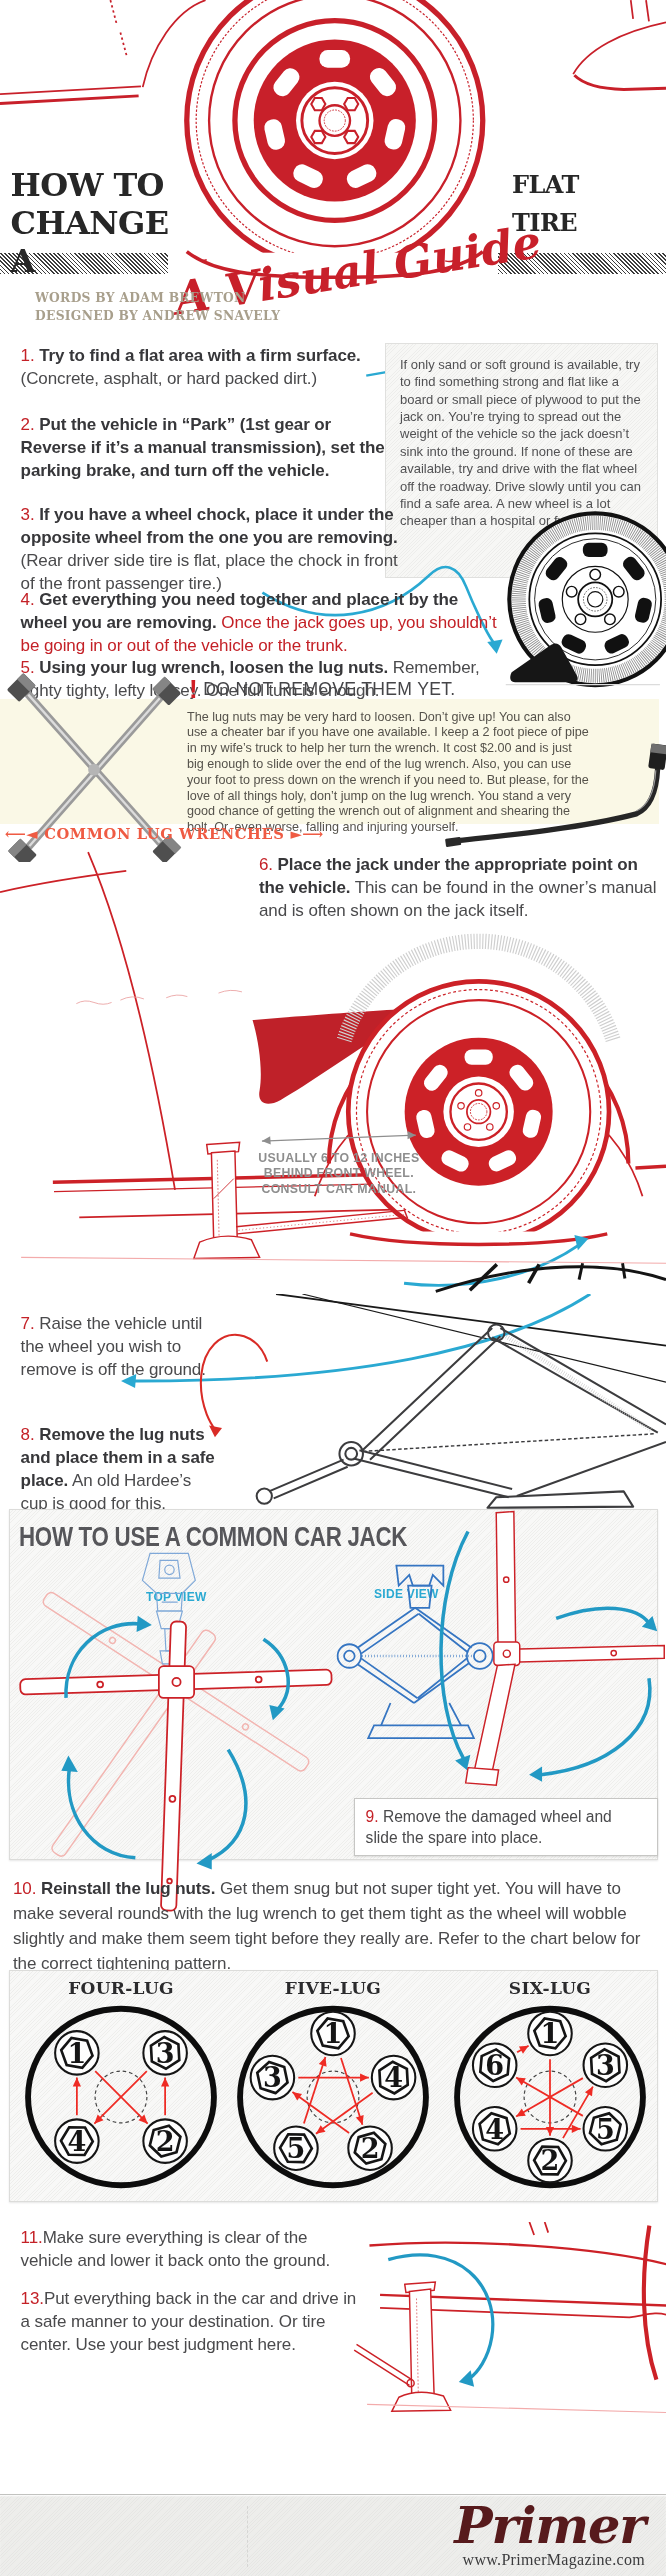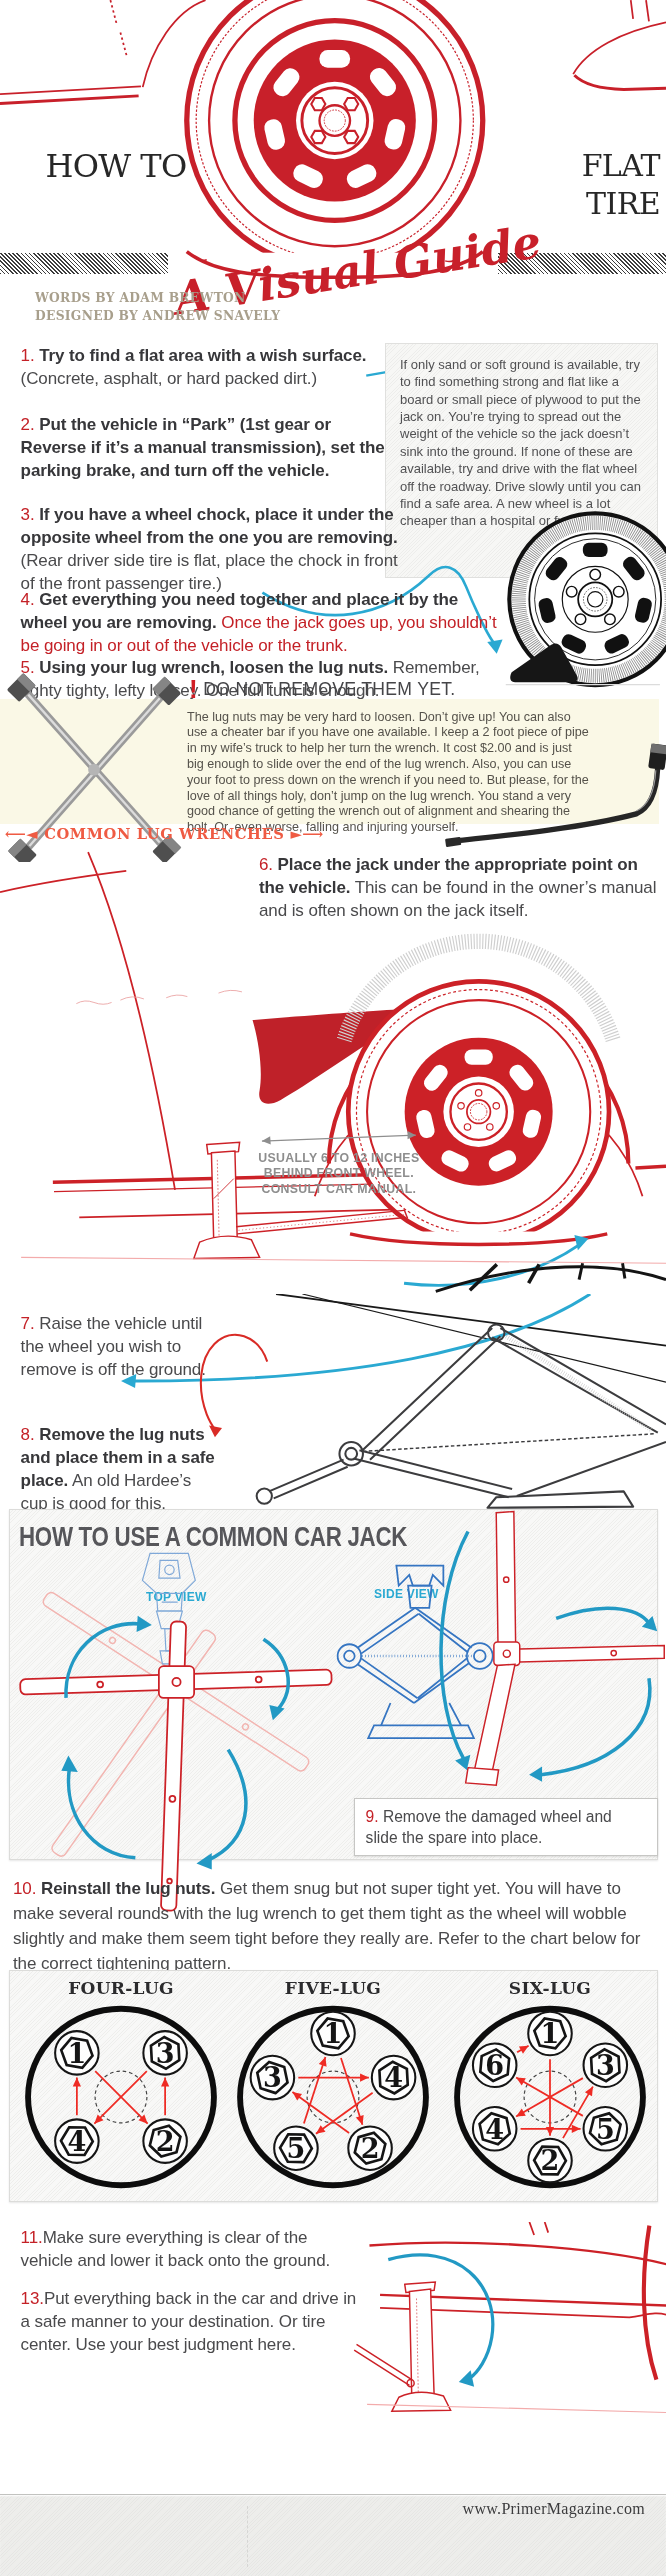--- a/index.html
+++ b/index.html
@@ -1,21 +1,21 @@
 <!DOCTYPE html>
 <html style="font-size:9.4px"><head>
 <meta charset="utf-8">
 <style>
   html,body{margin:0;padding:0;}
   body{width:666px;height:2576px;position:relative;background:#fff;overflow:hidden;
        font-family:"Liberation Sans",sans-serif;}
   .abs{position:absolute;}
   
-  .title{font-family:"DejaVu Serif",serif;font-weight:normal;color:#272727;
-         font-size:32px;line-height:38px;text-align:right;letter-spacing:-0.6px;}
+  .title{font-family:"DejaVu Serif",serif;font-weight:bold;color:#272727;
+         font-size:32px;line-height:38px;text-align:left;letter-spacing:-0.6px;margin-top:19px;}
   .hatch{height:21px;background:repeating-linear-gradient(45deg,#3d3d3d 0 1.2px,#ffffff 1.2px 2.9px);}
   .script{font-family:"DejaVu Serif",serif;font-style:italic;font-weight:bold;
           font-size:45px;color:#c8202a;transform:rotate(-9deg);white-space:nowrap;}
   .credits{font-family:"DejaVu Serif",serif;font-weight:bold;font-size:12.3px;line-height:18px;
            color:#a89f8c;letter-spacing:0.3px;}
   
   .step{font-size:17px;line-height:23px;color:#4a4a4c;letter-spacing:-0.1px;}
   .sn{color:#c42127;}
   .sb{font-weight:bold;color:#37373a;}
   .sred{color:#c42127;}
@@ -101,33 +101,34 @@
   <rect x="300" y="430" width="540" height="90" fill="#fff"></rect>
   <path d="M318 428 C360 462 430 472 570 472 C710 472 780 462 822 428" fill="none" stroke="#c8202a" stroke-width="6"></path>
   <path d="M330 436 q10 10 22 6 M780 438 q-10 10 -22 6" fill="none" stroke="#c8202a" stroke-width="2.5"></path>
 </svg>
 
 <div class="abs hatch" style="left:0;top:431;width:168px;top:253px;"></div>
 <div class="abs hatch" style="left:498px;top:253px;width:168px;"></div>
 
 <div class="abs title" style="left:10.6px;top:147px;width:176px;">
   <div>HOW TO</div>
-</div>
-<div class="abs title" style="left:512px;top:147px;width:148px;font-size:30px;">
+  <div>CHANGE A</div>
+</div>
+<div class="abs title" style="left:512px;top:147px;width:148px;font-size:24px;">
   <div>FLAT</div>
   <div>TIRE</div>
 </div>
 <div class="abs script" style="left:173px;top:247px;width:329px;">A Visual Guide</div>
 <div class="abs credits" style="left:14px;top:289px;margin-left:21px;">
   <div>WORDS BY ADAM BREWTON</div>
   <div>DESIGNED BY ANDREW SNAVELY</div>
 </div>
 
 <div class="abs step" style="left:20.6px;top:344px;width:364px;">
-  <span class="sn">1. </span><span class="sb">Try to find a flat area with a wish surface.</span><span> (Concrete, asphalt, or hard packed dirt.)</span>
+  <span class="sn">1. </span><span class="sb">Try to find a flat area with a firm surface.</span><span> (Concrete, asphalt, or hard packed dirt.)</span>
 </div>
 <svg class="abs" style="left:361px;top:350px;" width="147" height="35" viewBox="0 0 250 60">
   <path d="M8 44 C80 30 160 20 230 16" fill="none" stroke="#2aa9d2" stroke-width="4"></path>
   <polygon points="248,14 226,6 229,28" fill="#2aa9d2"></polygon>
 </svg>
 <div class="abs tipbox" style="left:385px;top:343px;width:273px;min-height:235px;">If only sand or soft ground is available, try to find something strong and flat like a board or small piece of plywood to put the jack on.  You’re trying to spread out the weight of the vehicle so the jack doesn’t sink into the ground.  If none of these are available, try and drive with the flat wheel off the roadway.  Drive slowly until you can find a safe area.  A new wheel is a lot cheaper than a hospital or funeral bill.</div>
 
 <div class="abs step" style="left:20.6px;top:413px;width:376px;">
   <span class="sn">2. </span><span class="sb">Put the vehicle in “Park” (1st gear or Reverse if it’s a manual transmission), set the parking brake, and turn off the vehicle.</span><span></span>
 </div>
@@ -589,16 +590,17 @@
   </g>
   <path d="M108 130 L111 290" stroke="#cc2127" stroke-width="1" stroke-dasharray="3,3" fill="none"></path>
   <path d="M60 64 C180 30 250 110 236 196 C230 232 212 256 198 266" fill="none" stroke="#2299c4" stroke-width="5.5"></path>
   <polygon points="180,272 200,252 206,280" fill="#2299c4"></polygon>
   <path d="M24 310 L534 324" stroke="#f3abab" stroke-width="2" fill="none"></path>
 </svg>
 
 <div class="abs footer" style="left:0;top:2494px;width:666px;height:82px;">
   <div class="abs" style="left:247px;top:10.6px;height:61px;border-left:0.6px dashed #d6d6d4;"></div>
   <div class="abs" style="right:21px;top:4.7px;">
+    <div class="logo">Primer</div>
     <div class="url">www.PrimerMagazine.com</div>
   </div>
 </div>
 
 
 </body></html>

